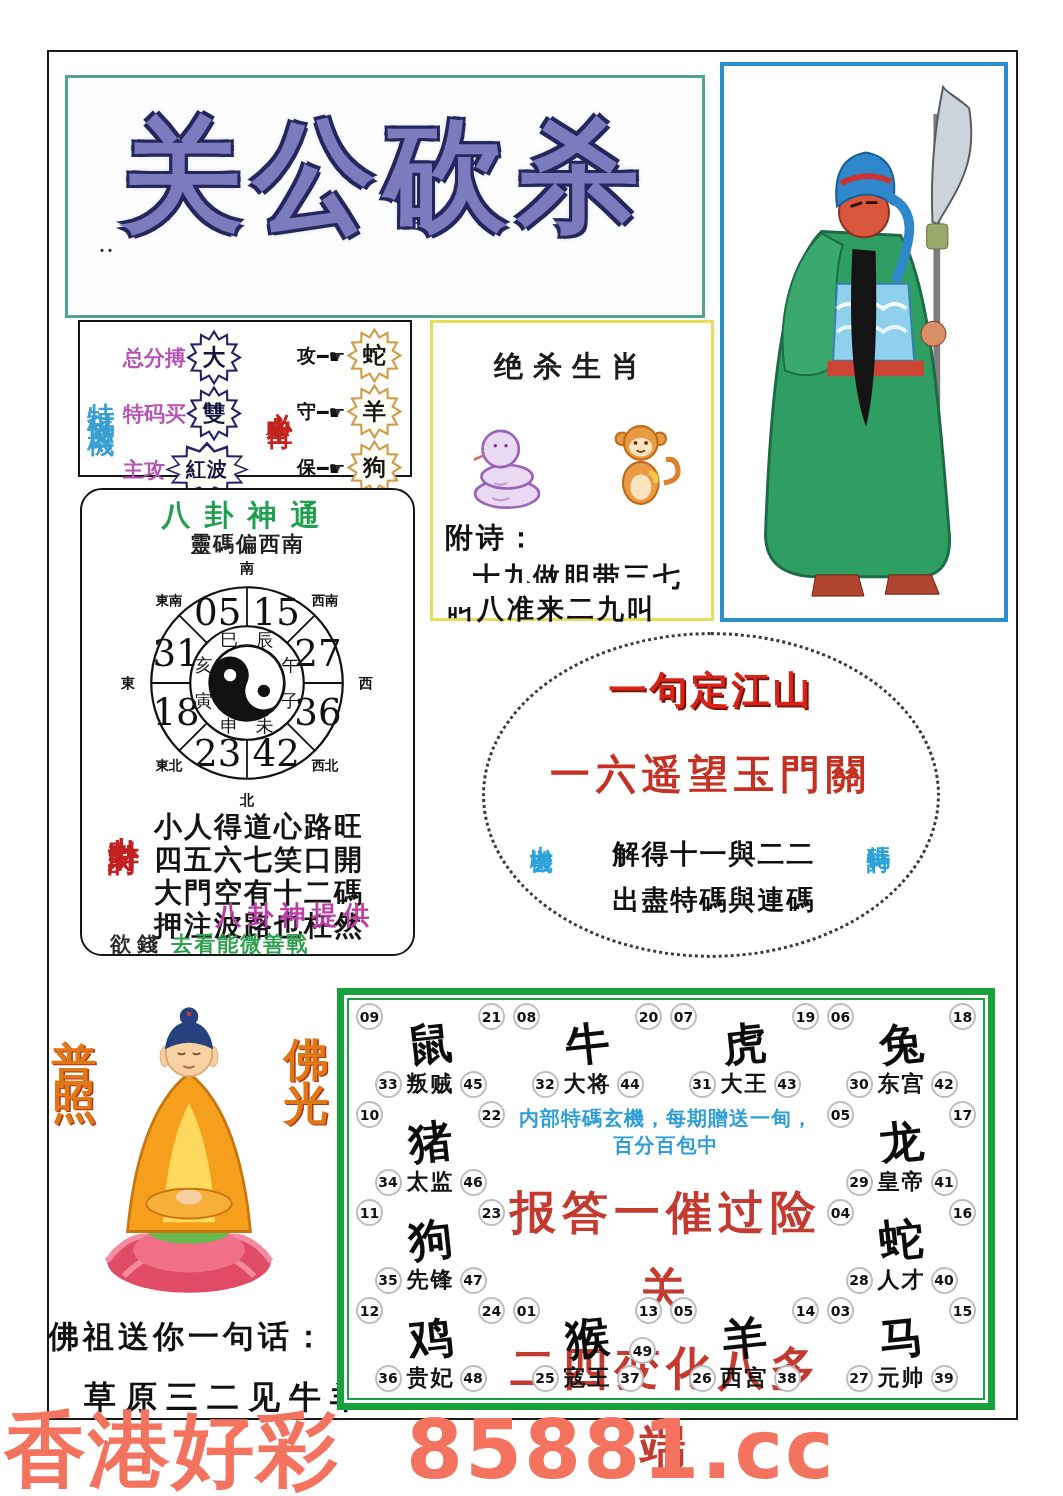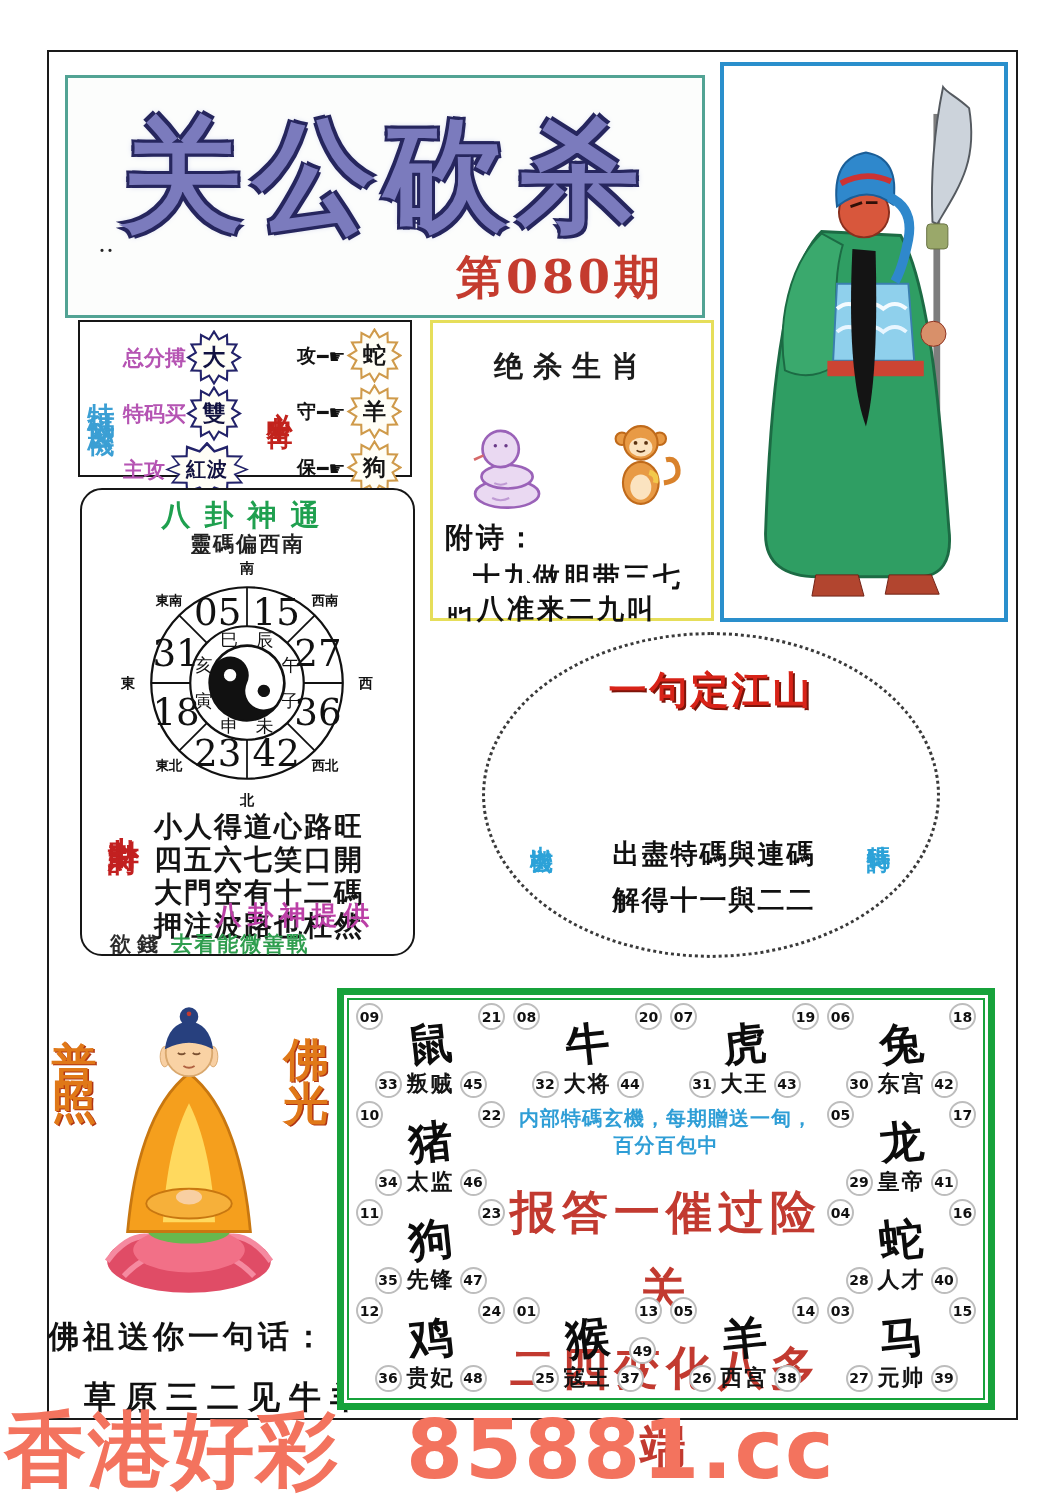--- a/index.html
+++ b/index.html
@@ -111,21 +111,20 @@
   svg text{font-family:"DejaVu Serif",serif;}
 </style>
 </head>
 <body>
 
 <div class="abs frame"></div>
 
 <div class="abs title-box">
   <div class="main-title">关公砍杀</div>
   <div class="dots">‥</div>
-  <div class="issue">第080期</div>
 </div>
 
 <div class="abs guan-box">
   <svg viewBox="0 0 280 545">
     <rect x="0" y="0" width="280" height="545" fill="#ffffff"></rect>
     <rect x="212" y="36" width="7" height="474" fill="#7d7d7d"></rect>
     <path d="M216,150 C240,110 258,84 249,30 C236,18 226,14 222,8 C213,52 209,102 211,148 Z" fill="#ccd3db" stroke="#555a60" stroke-width="2"></path>
     <rect x="205" y="150" width="22" height="26" rx="4" fill="#9aa86a" stroke="#667042"></rect>
     <path d="M96,158 C60,192 44,300 38,468 C36,504 60,516 92,516 L196,516 C220,516 232,500 228,466 C218,330 206,210 178,162 Z" fill="#2f9e63" stroke="#1c6b44" stroke-width="3"></path>
     <path d="M96,160 C62,192 50,252 58,302 C84,314 108,302 118,288 C108,242 110,198 118,172 Z" fill="#3aa96d" stroke="#1c6b44" stroke-width="2"></path>
@@ -282,24 +281,25 @@
   </div>
   <div class="bagua-provider">八卦神提供</div>
   <div class="bagua-hint">
     <span class="hint-prefix">欲錢</span>
     <span class="hint-green">去看能微善戰</span>
   </div>
 </div>
 
 <div class="abs ellipse">
   <div class="slogan-banner">一句定江山</div>
+  <div class="slogan-line">一六遥望玉門關</div>
   <div class="slogan-left">出玄機</div>
   <div class="slogan-center">
+    <div>解得十一與二二</div>
     <div>出盡特碼與連碼</div>
-    <div>解得十一與二二</div>
   </div>
   <div class="slogan-right">特碼詩</div>
 </div>
 
 <div class="abs vlabel pu-zhao">普照</div>
 <div class="abs vlabel fo-guang">佛光</div>
 <svg class="abs buddha-svg" viewBox="0 0 200 330">
   <ellipse cx="100" cy="290" rx="88" ry="34" fill="#e04c66"></ellipse>
   <path d="M12,290 Q40,252 70,268 M188,290 Q160,252 130,268 M30,306 Q60,274 100,282 M170,306 Q140,274 100,282" stroke="#f58aa0" stroke-width="6" fill="none"></path>
   <ellipse cx="100" cy="278" rx="60" ry="24" fill="#f27087"></ellipse>

